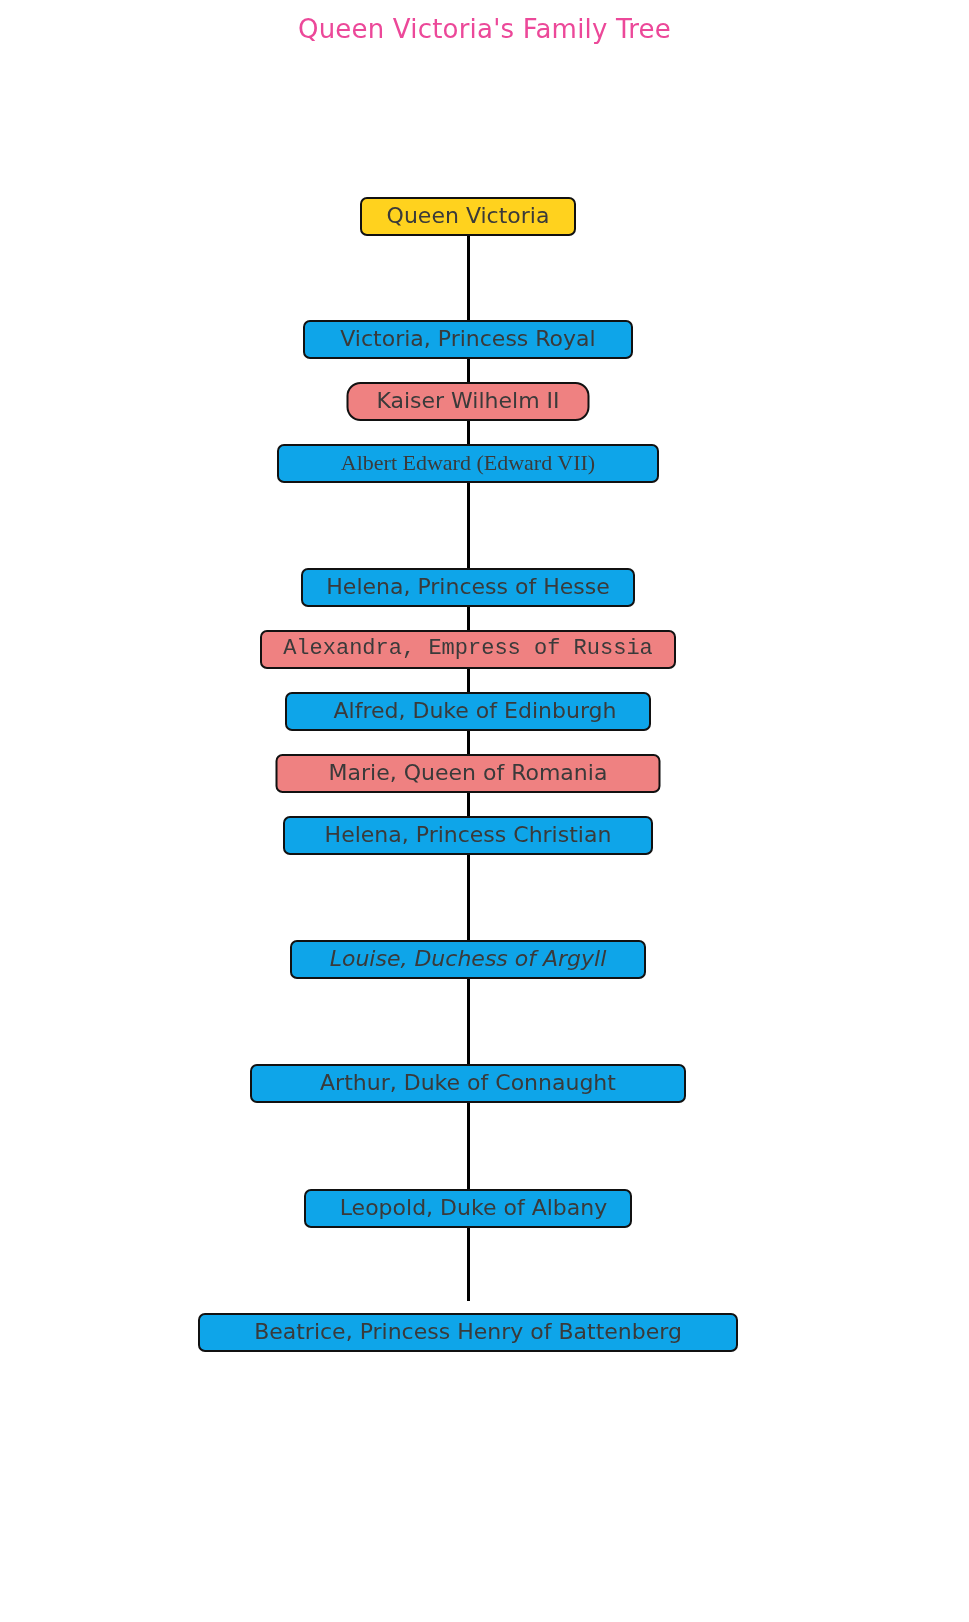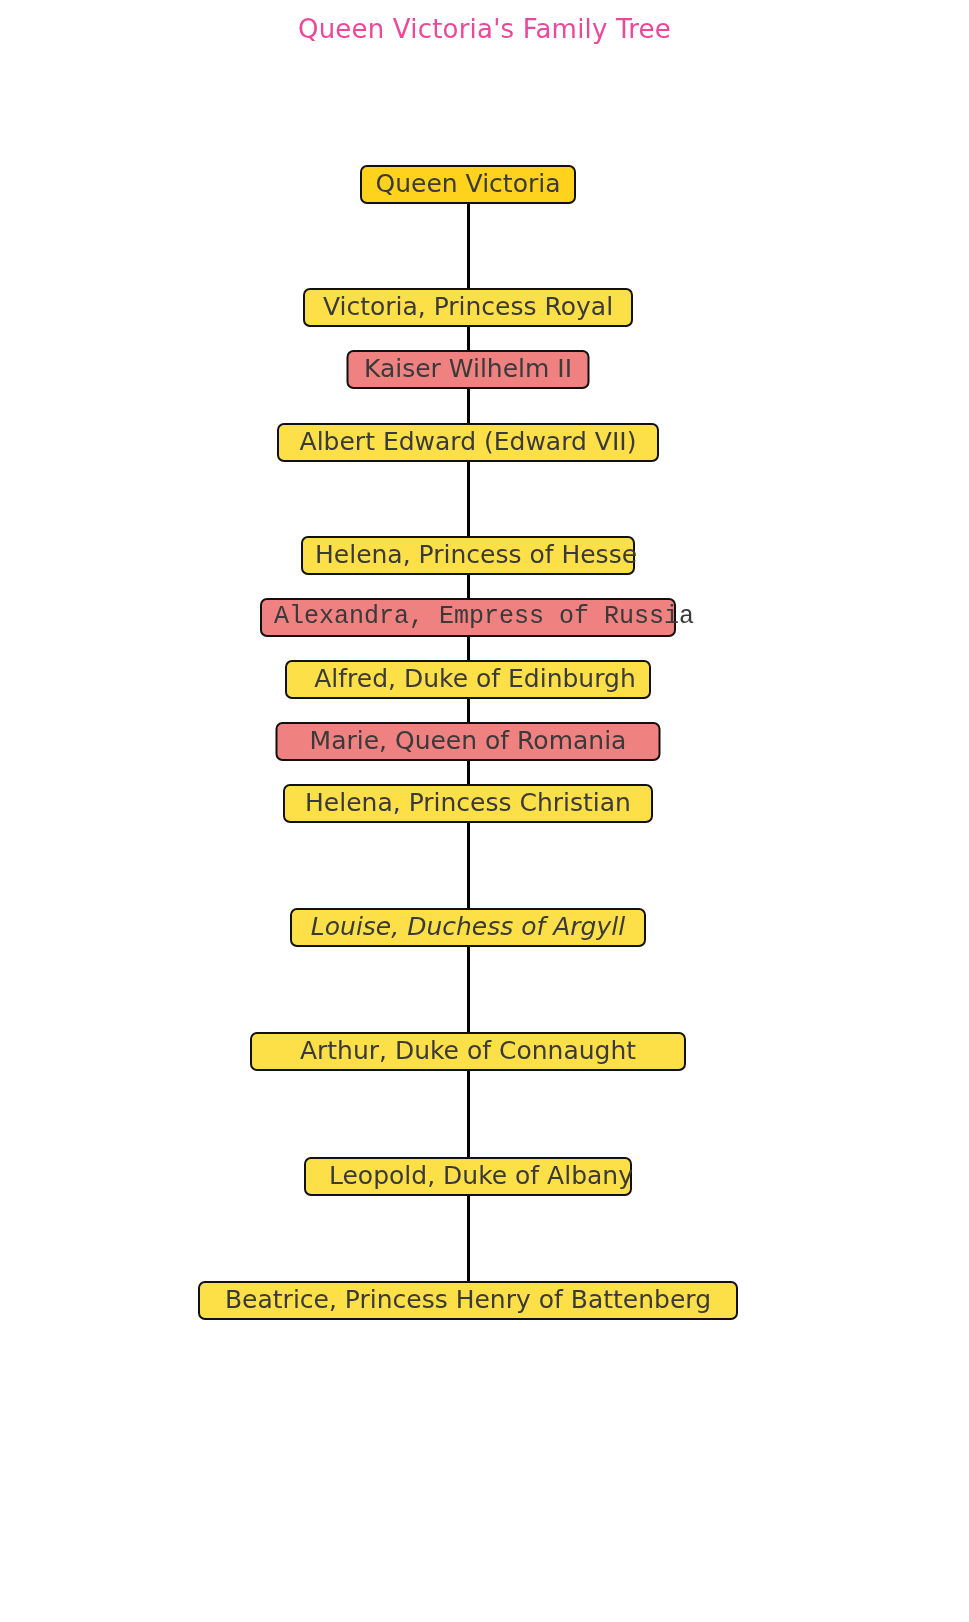--- a/index.html
+++ b/index.html
@@ -39,45 +39,46 @@
     left: 467px;
   }
   .node {
     position: absolute;
     box-sizing: border-box;
     border: 2.5px solid #111111;
     border-radius: 7px;
     height: 39px;
     line-height: 34px;
     text-align: center;
-    font-size: 25px;
+    font-size: 22px;
     color: #3a3a3a;
     white-space: nowrap;
     padding: 0 12px;
     transform: translateX(-50%);
     z-index: 5;
+    margin-top: 32px;
   }
   .node.root   { background: #ffd21e; }
-  .node.child  { background: #fde047; }
+  .node.child  { background: #0ea5e9; }
   .node.gchild { background: #ef8181; }
 </style>
 </head>
 <body>
 
 <div id="canvas">
 
   <div id="chart-title">Queen Victoria's Family Tree</div>
 
   <div class="connector" style="top:203px; height:1098px;"></div>
 
   <div id="nodes-layer">
       <div class="node root" style="left: 468px; top: 164.5px; width: 216px;">Queen Victoria</div>
       <div class="node child" style="left: 468px; top: 287.5px; width: 330px;">Victoria, Princess Royal</div>
-      <div class="node gchild" style="left: 468px; top: 349.5px; width: 243px;">Kaiser Wilhelm II</div>
-      <div class="node child" style="left: 468px; top: 423px; width: 382px;">Albert Edward (Edward VII)</div>
+      <div class="node gchild" style="left: 468px; top: 349.5px; width: 243px; border-radius: 14px;">Kaiser Wilhelm II</div>
+      <div class="node child" style="left: 468px; top: 412px; width: 382px; font-family: Liberation Serif, serif;">Albert Edward (Edward VII)</div>
       <div class="node child" style="left: 468px; top: 535.5px; width: 334px;">Helena, Princess of Hesse</div>
       <div class="node gchild" style="left: 468px; top: 597.5px; width: 416px; font-family: Liberation Mono, monospace;">Alexandra, Empress of Russia</div>
       <div class="node child" style="left: 468px; top: 659.5px; width: 366px; padding-left: 26px;">Alfred, Duke of Edinburgh</div>
       <div class="node gchild" style="left: 468px; top: 721.5px; width: 385px;">Marie, Queen of Romania</div>
       <div class="node child" style="left: 468px; top: 783.5px; width: 370px;">Helena, Princess Christian</div>
       <div class="node child" style="left: 468px; top: 907.5px; width: 356px; font-style: italic;">Louise, Duchess of Argyll</div>
       <div class="node child" style="left: 468px; top: 1031.5px; width: 436px;">Arthur, Duke of Connaught</div>
       <div class="node child" style="left: 468px; top: 1156.5px; width: 328px; padding-left: 23px;">Leopold, Duke of Albany</div>
       <div class="node child" style="left: 468px; top: 1280.5px; width: 540px;">Beatrice, Princess Henry of Battenberg</div>
     </div>

